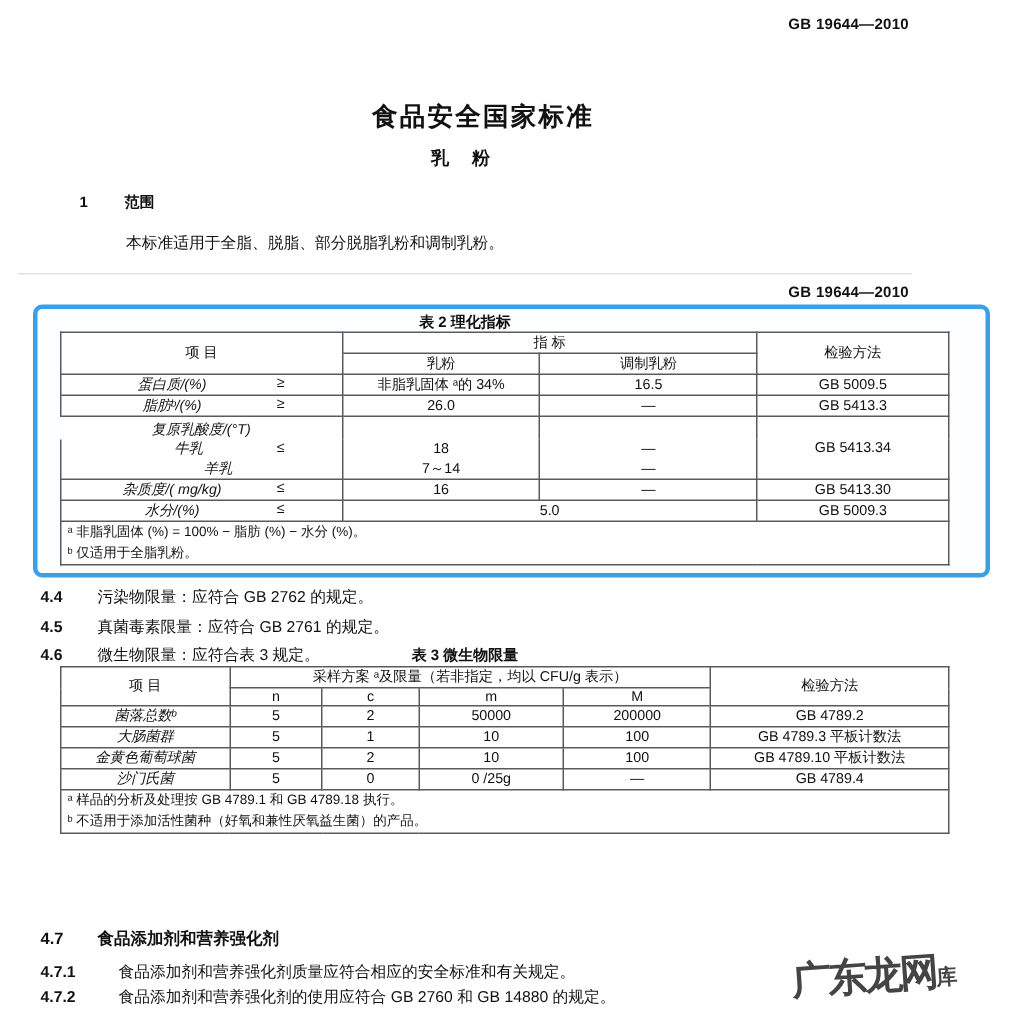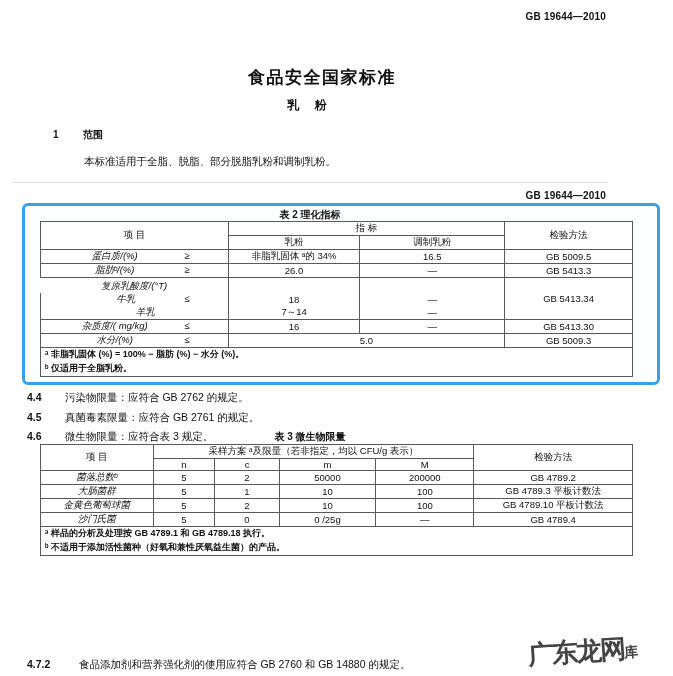--- a/index.html
+++ b/index.html
@@ -104,21 +104,21 @@
   }
   .ctr{text-align:center;}
   .lft{text-align:center;font-style:italic;}
   .nb{border-left:0 !important;border-right:0 !important;}
   .note-cell{
     text-align:left;
     padding:2px 4px 2px 28px;
     line-height:1.55;
     font-size:9px;
   }
-  .note-cell div{white-space:nowrap;font-weight:bold;}
+  .note-cell div{white-space:nowrap;}
   .relop{float:right;padding-right:34px;}
   .indent1{padding-left:22px;}
 
   #tbl2{left:40px;top:221px;width:593px;}
   #tbl3{left:40px;top:444px;width:593px;}
 
   
   #watermark{
     position:absolute;
     left:528px;top:624px;
@@ -298,19 +298,25 @@
 
       <tr>
         <td class="note-cell" colspan="6">
           <div>ᵃ 样品的分析及处理按 GB 4789.1 和 GB 4789.18 执行。</div>
           <div>ᵇ 不适用于添加活性菌种（好氧和兼性厌氧益生菌）的产品。</div>
         </td>
       </tr>
     </tbody>
   </table>
 
+  <div class="clause lv2" id="c47">
+    <span class="num">4.7</span><span class="txt">食品添加剂和营养强化剂</span>
+  </div>
+  <div class="clause lv3" id="c471">
+    <span class="num">4.7.1</span><span class="txt">食品添加剂和营养强化剂质量应符合相应的安全标准和有关规定。</span>
+  </div>
   <div class="clause lv3" id="c472">
     <span class="num">4.7.2</span><span class="txt">食品添加剂和营养强化剂的使用应符合 GB 2760 和 GB 14880 的规定。</span>
   </div>
 
   <div id="watermark"><span>广东龙网</span><span class="wm-small">库</span></div>
 
 </div>
 
 </body></html>

